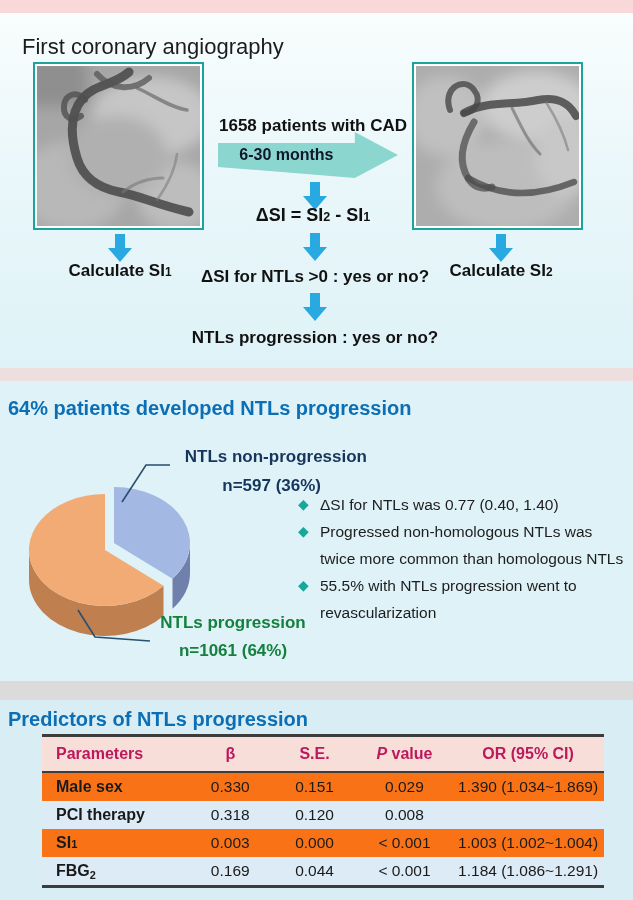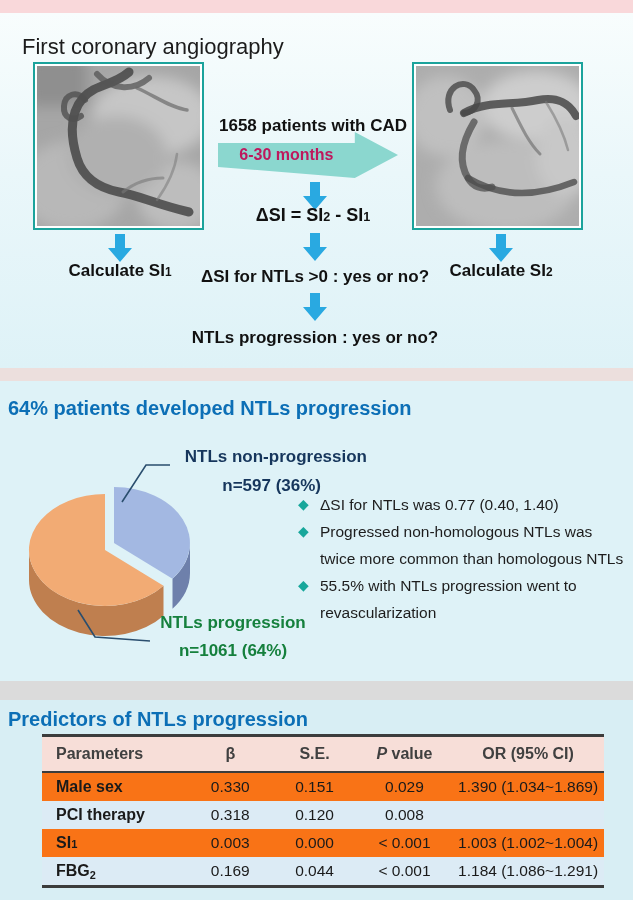--- a/index.html
+++ b/index.html
@@ -25,42 +25,42 @@
   .angio svg { display:block; }
   .flow-text { font-weight:bold; color:#111; text-align:center; }
   .f17 { font-size:17px; } .f18 { font-size:18px; }
   .bsub { font-size:70%; }
   .teal-arrow {
     left:218px; top:132px; width:180px; height:46px;
     background:#8bd7cf;
     clip-path:polygon(0 24%,76% 24%,76% 0,100% 50%,76% 100%,0 76%);
   }
   .teal-arrow .lbl { width:76%; text-align:center; line-height:46px;
-    font-weight:bold; font-size:16px; color:#be185d; }
+    font-weight:bold; font-size:16px; color:#0f172a; }
   .down-arrow svg { display:block; }
 
   
   .sec-title { font-size:20px; font-weight:bold; color:#0c6fb6; }
   .pie-label { font-weight:bold; text-align:center; }
   .navy { color:#16365c;text-align:right; }
   .dark { color:#15803d; }
   .bullets { width:332px; }
   .bullet { display:flex; align-items:flex-start; line-height:27px;
     font-size:15.5px; color:#1d1d1d; }
   .bullet .dia { color:#17a79b; font-size:14px; width:22px; flex:0 0 22px; line-height:27px; }
   .bullet .txt { width:310px; }
 
   
   .ptable {
     left:42px; top:734px; width:562px;
     border-top:3px solid #3c3c3c; border-bottom:3px solid #3c3c3c;
   }
   .trow { display:grid; grid-template-columns:26% 15% 15% 17% 27%; }
   .thead { background:#f7ded8; border-bottom:2px solid #3c3c3c; }
-  .thead .cell { height:34px; line-height:34px; font-weight:bold; font-size:16px; color:#404040; }
+  .thead .cell { height:34px; line-height:34px; font-weight:bold; font-size:16px; color:#be185d; }
   .rrow .cell { height:28px; line-height:28px; font-size:15.5px; color:#1a1a1a; }
   .cream { background:#f97316; }
   .lblue { background:#dcebf5; }
   .cell { text-align:center; white-space:nowrap; }
   .cell.param { text-align:left; padding-left:14px; font-weight:bold; font-size:16px; }
   .cell.bold { font-weight:normal; }
   .col-p::first-letter { font-style:italic; }
   .dsub { font-size:68%; vertical-align:-0.25em; font-weight:bold; }
 
   .leaderline { stroke:#2a4e6e; stroke-width:1.6; fill:none; }

